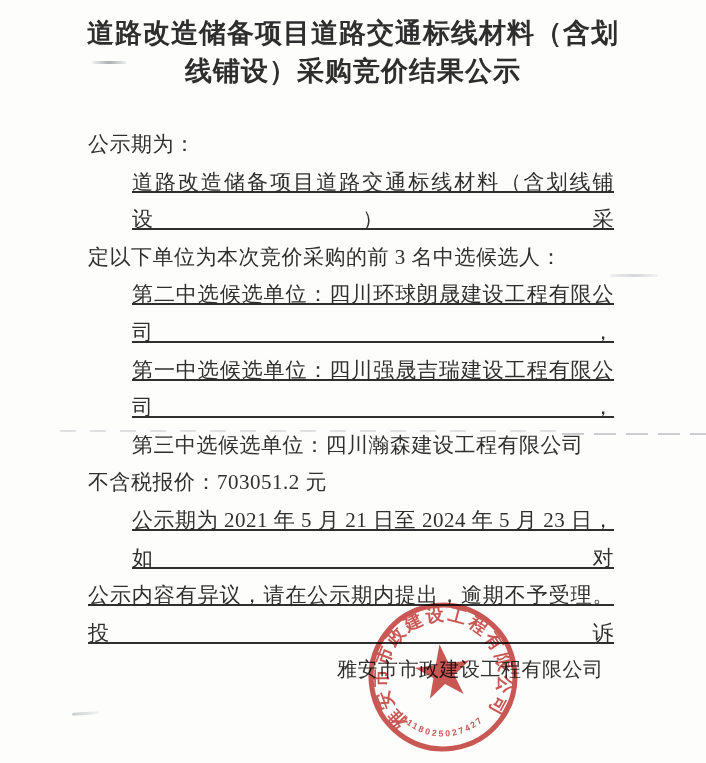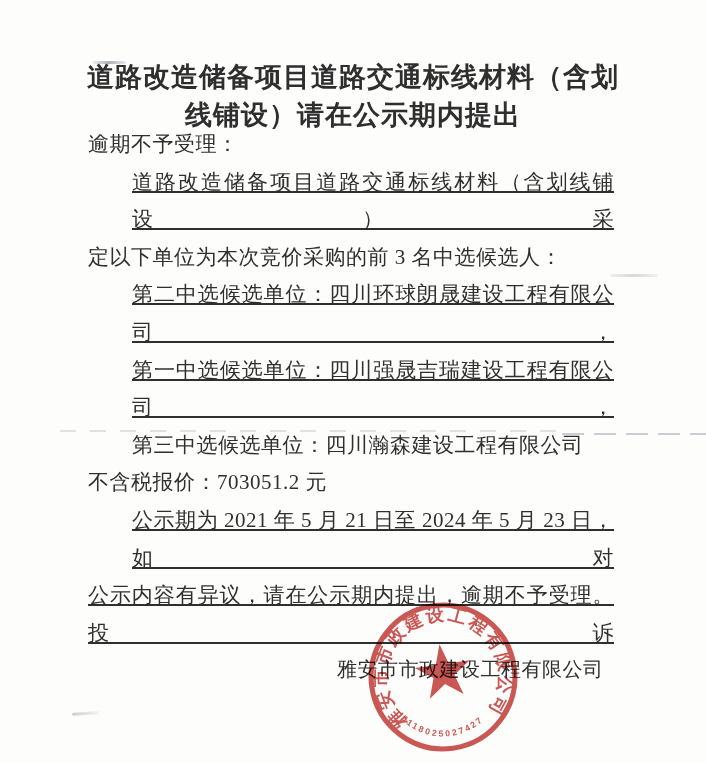--- a/index.html
+++ b/index.html
@@ -13,21 +13,20 @@
   }
   
   .doc-title{
     position:absolute;top:14px;left:0;width:100%;
     text-align:center;
     font-family:"Liberation Sans", sans-serif;
     font-weight:700;
     font-size:27px;line-height:38px;
     color:#2e2e2e;
     letter-spacing:1px;
-    margin-top:44px;
   }
   
   .doc-body{
     position:absolute;top:126px;left:88px;width:526px;
     font-size:21px;line-height:37.6px;
     color:#2f2f2f;
     letter-spacing:.5px;
   }
   .doc-line{white-space:nowrap;}
   .doc-line.indent{padding-left:44px;}
@@ -79,25 +78,25 @@
     background:linear-gradient(90deg, rgba(125,130,140,.7), rgba(125,130,140,.15));
   }
 </style>
 </head>
 <body>
 
 <div class="page">
 
   <div class="doc-title">
     <div>道路改造储备项目道路交通标线材料（含划</div>
-    <div>线铺设）请在公示期内提出</div>
+    <div>线铺设）采购竞价结果公示</div>
   </div>
 
   <div class="doc-body">
-    <div class="doc-line">逾期不予受理：</div>
+    <div class="doc-line">公示期为：</div>
     <div class="doc-line indent fill">道路改造储备项目道路交通标线材料（含划线铺设）采</div>
     <div class="doc-line">定以下单位为本次竞价采购的前 3 名中选候选人：</div>
     <div class="doc-line indent fill">第二中选候选单位：四川环球朗晟建设工程有限公司，</div>
     <div class="doc-line indent fill">第一中选候选单位：四川强晟吉瑞建设工程有限公司，</div>
     <div class="doc-line indent">第三中选候选单位：四川瀚森建设工程有限公司</div>
     <div class="doc-line">不含税报价：703051.2 元</div>
     <div class="doc-line indent fill">公示期为 2021 年 5 月 21 日至 2024 年 5 月 23 日，如对</div>
     <div class="doc-line fill">公示内容有异议，请在公示期内提出，逾期不予受理。投诉</div>
 
   </div>

